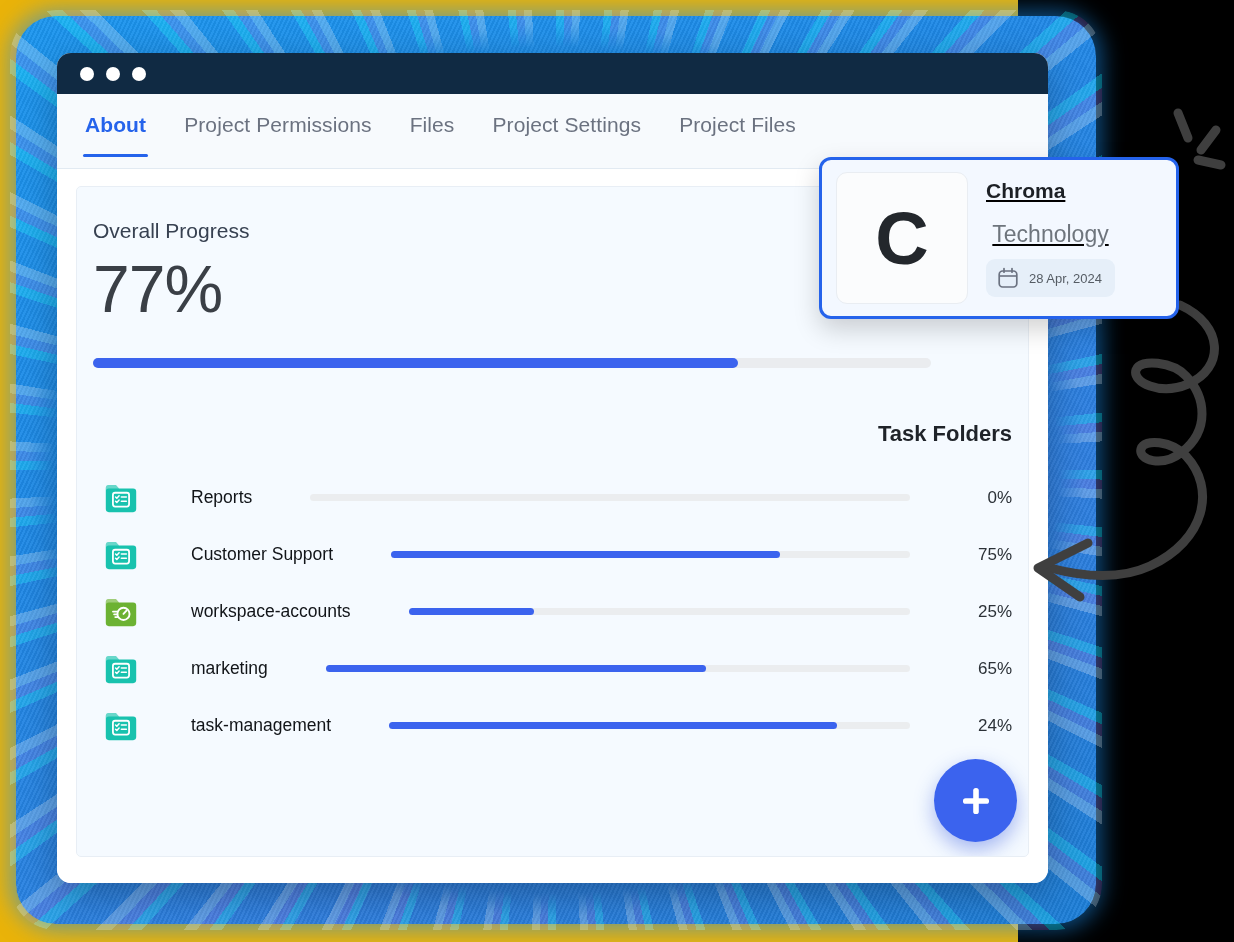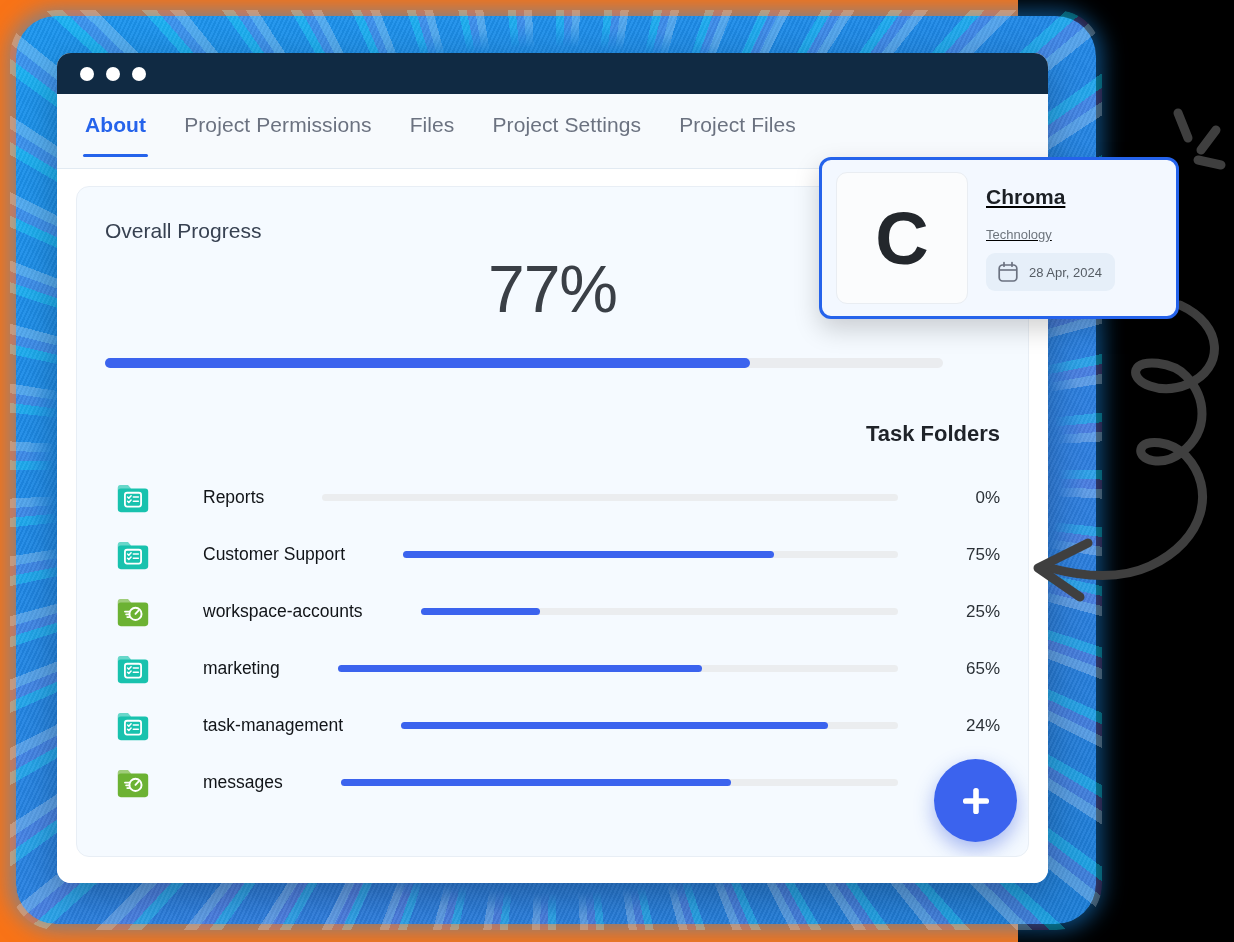--- a/index.html
+++ b/index.html
@@ -2,21 +2,21 @@
 <html><head>
 <meta charset="utf-8">
 <style>
   * { box-sizing: border-box; margin: 0; padding: 0; }
   html, body {
     width: 1234px; height: 942px;
     background: #000000;
     font-family: "Liberation Sans", sans-serif;
     overflow: hidden;
   }
-  #stage { position: relative; width: 1018px; height: 942px; background: #f97316; }
+  #stage { position: relative; width: 1018px; height: 942px; background: #eab308; }
 
   
   .glow-frame {
     position: absolute; left: 16px; top: 16px;
     width: 1080px; height: 908px;
     border-radius: 40px;
     background:
       repeating-linear-gradient(115deg, rgba(255,255,255,.05) 0 2px, rgba(0,0,0,.05) 2px 4px),
       linear-gradient(150deg, #1b96ef 0%, #1f8ae8 35%, #2f7fe0 70%, #1d7fd8 100%);
     box-shadow: 0 0 22px 6px rgba(25,140,235,.55);
@@ -59,27 +59,27 @@
   }
   .tab.active { color: #2563eb; font-weight: 700; }
   .tab.active::after {
     content:""; position:absolute; left:0; right:0; bottom:0; height:3px;
     background:#2563eb; border-radius:2px;
   }
 
   
   .win-body { background: #ffffff; height: 714px; padding: 17px 19px 26px; }
   .card {
-    background: #f5faff; border: 1px solid #e8eef5; border-radius: 13px;
-    height: 100%; padding: 32px 28px 10px; position: relative; overflow: hidden;
+    background: #f5faff; border: 1px solid #e8eef5; border-radius: 5px;
+    height: 100%; padding: 32px 16px 10px; position: relative; overflow: hidden;
   }
   .overall-label { font-size: 21px; color: #374151; font-weight: 400; }
   .overall-value {
     font-size: 66px; color: #3a3f46; font-weight: 400;
-    line-height: 1.05; margin-top: 12px; letter-spacing: -1px; text-align: center;
+    line-height: 1.05; margin-top: 12px; letter-spacing: -1px;
   }
   .main-track {
     margin-top: 34px; height: 10px; border-radius: 6px; background: #eaecef;
     width: 838px; position: relative;
   }
   .main-fill { height: 100%; border-radius: 6px; background: #3b63ee; }
 
   .folders-title {
     margin-top: 53px; font-size: 22px; font-weight: 700; color: #1f2329; text-align: right;
   }
@@ -118,21 +118,21 @@
     box-shadow: 0 10px 26px rgba(0,0,0,.18);
   }
   .chroma-logo {
     width: 132px; height: 132px; flex: 0 0 132px;
     background: #fbfcfd; border: 1px solid #e9edf2; border-radius: 11px;
     display: flex; align-items: center; justify-content: center;
     font-size: 74px; font-weight: 700; color: #23272c;
   }
   .chroma-info { margin-left: 18px; text-decoration: underline; }
   .chroma-name { font-size: 21px; font-weight: 700; color: #1c2025; }
-  .chroma-sub { font-size: 13px; color: #6e757d; margin-top: 18px; }
+  .chroma-sub { font-size: 23px; color: #6e757d; margin-top: 18px; text-align: center; }
   .chroma-date {
     margin-top: 11px; background: #e6eff9; border-radius: 9px;
     display: inline-flex; align-items: center; gap: 9px;
     padding: 7px 13px 7px 10px;
     font-size: 13px; color: #555c64;
   }
 
   .doodle { position: absolute; left: 1010px; top: 100px; pointer-events: none; }
 </style>
 </head>
@@ -243,36 +243,20 @@
                   <path d="M14.3 19 l1.3 1.3 l2.4 -2.6" fill="none" stroke="#ffffff" stroke-width="1.6" stroke-linecap="round" stroke-linejoin="round"></path>
                   <path d="M20.4 19 h5.2" stroke="#ffffff" stroke-width="1.7" stroke-linecap="round"></path>
                   <path d="M14.3 23.4 l1.3 1.3 l2.4 -2.6" fill="none" stroke="#ffffff" stroke-width="1.6" stroke-linecap="round" stroke-linejoin="round"></path>
                   <path d="M20.4 23.4 h5.2" stroke="#ffffff" stroke-width="1.7" stroke-linecap="round"></path>
                 </svg></span>
               <span class="fname">task-management</span>
               <div class="row-track">
                 <div class="row-fill" style="width: 86%;"></div>
               </div>
               <span class="row-pct">24%</span>
-            </div>
-            <div class="row">
-              <span class="ficon"><svg viewBox="0 0 40 40" width="38" height="38">
-                  <path d="M4 9.5a3.2 3.2 0 013.2-3.2h7.4l3.3 3.6h14.9A3.2 3.2 0 0136 13.1v18.6a3.2 3.2 0 01-3.2 3.2H7.2A3.2 3.2 0 014 31.7z" fill="#6cb233"></path>
-                  <path d="M4 9.5a3.2 3.2 0 013.2-3.2h7.4l3.3 3.6H7.2A3.2 3.2 0 004 13.1z" fill="rgba(255,255,255,.35)"></path>
-                  <circle cx="22.6" cy="22" r="6.4" fill="none" stroke="#ffffff" stroke-width="2"></circle>
-                  <path d="M22.6 22 l3.2 -3.4" stroke="#ffffff" stroke-width="2" stroke-linecap="round"></path>
-                  <path d="M11.5 19.5 h5" stroke="#ffffff" stroke-width="1.8" stroke-linecap="round"></path>
-                  <path d="M12.7 22.4 h3.6" stroke="#ffffff" stroke-width="1.8" stroke-linecap="round"></path>
-                  <path d="M13.9 25.3 h2.2" stroke="#ffffff" stroke-width="1.8" stroke-linecap="round"></path>
-                </svg></span>
-              <span class="fname">messages</span>
-              <div class="row-track">
-                <div class="row-fill" style="width: 70%;"></div>
-              </div>
-              <span class="row-pct"></span>
             </div>
           </div>
 
         <button class="fab">
           <svg width="36" height="36" viewBox="0 0 36 36">
             <rect x="15.2" y="5" width="5.6" height="26" rx="2.6" fill="#fff"></rect>
             <rect x="5" y="15.2" width="26" height="5.6" rx="2.6" fill="#fff"></rect>
           </svg>
         </button>
 

